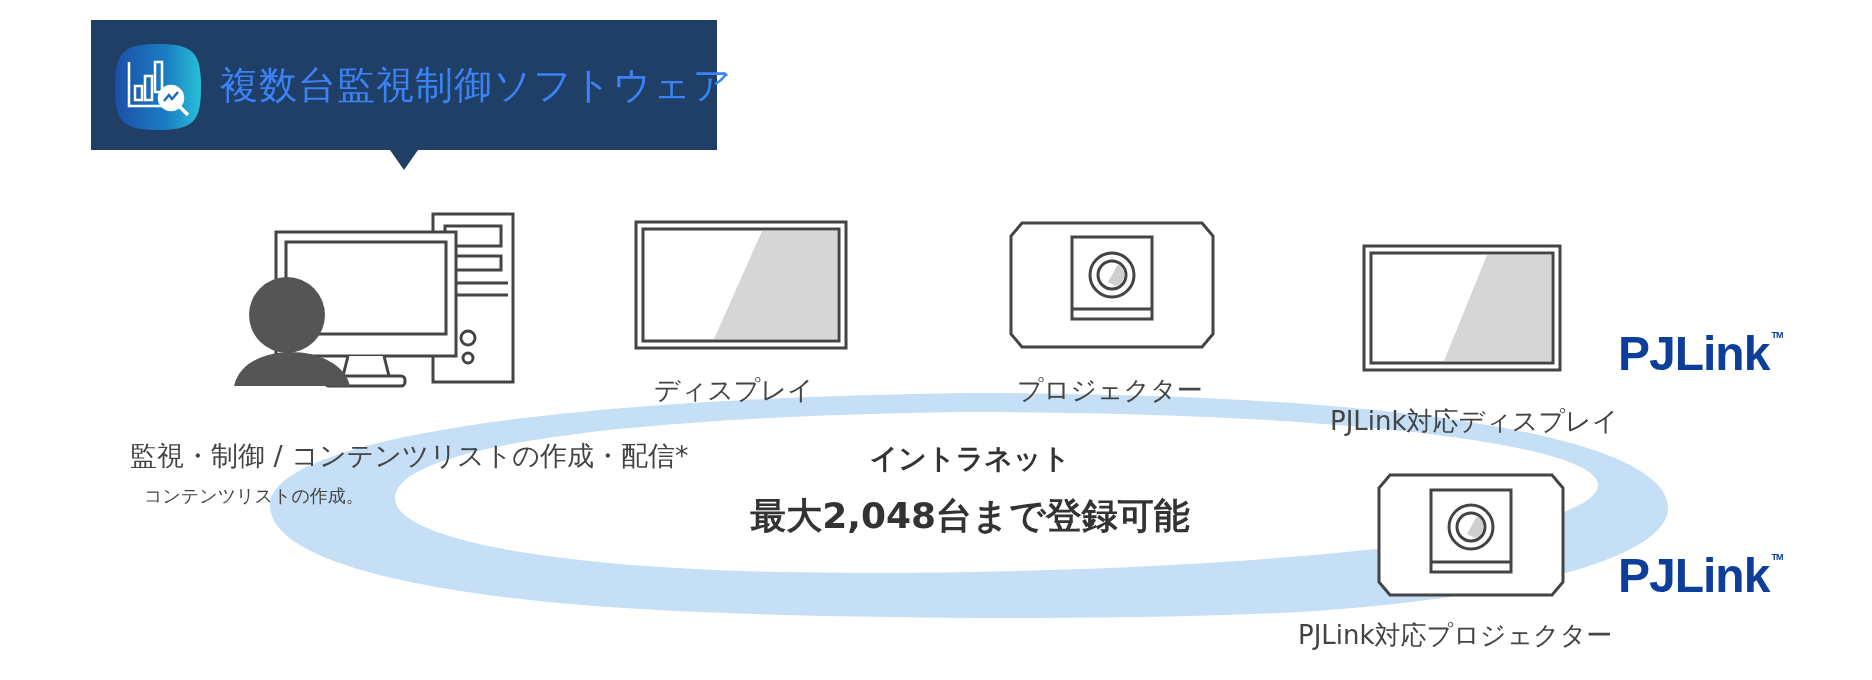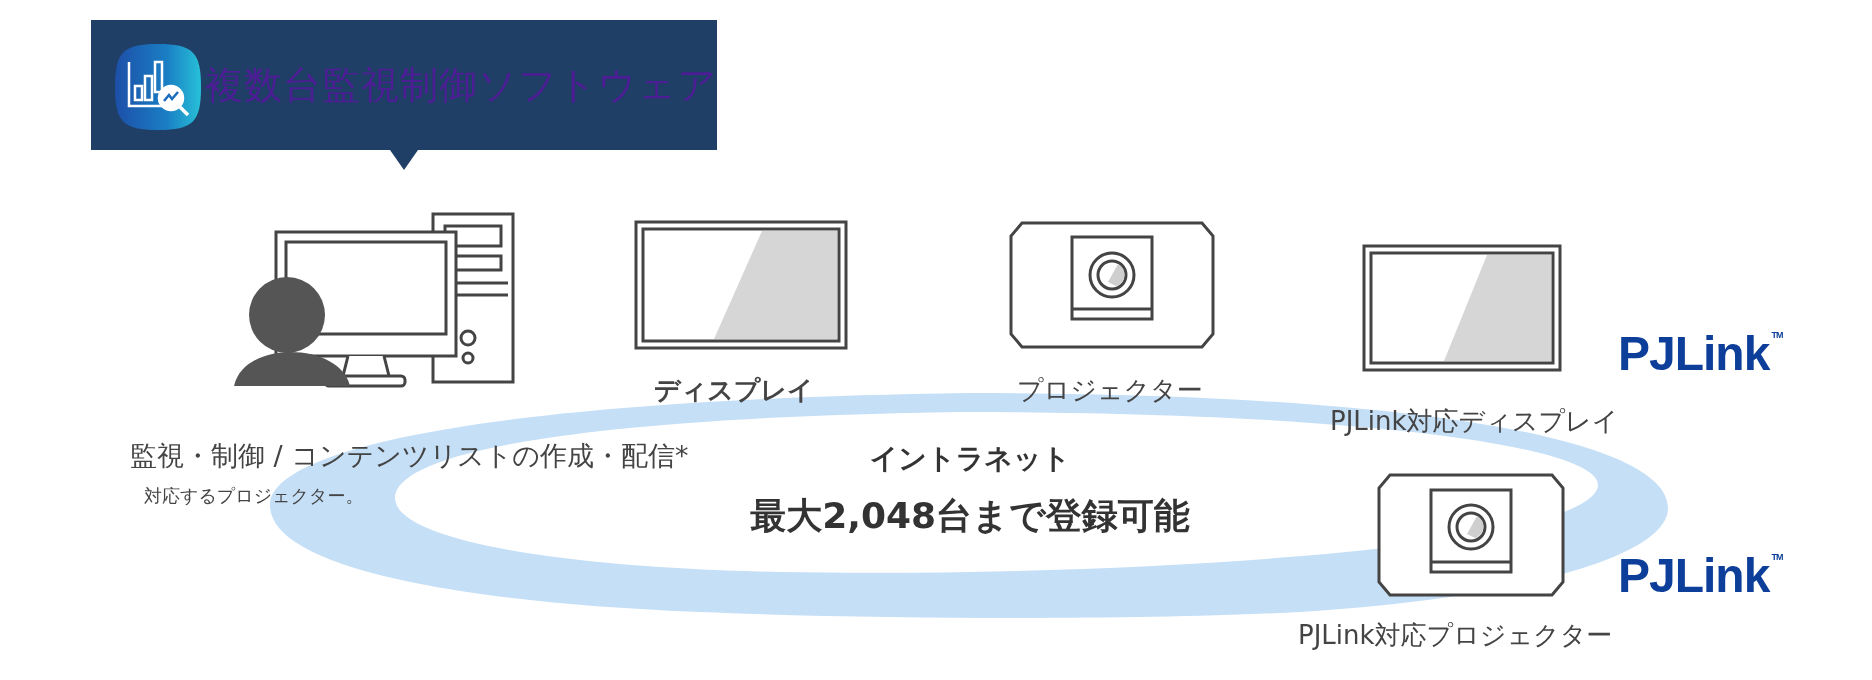--- a/index.html
+++ b/index.html
@@ -1,21 +1,21 @@
 <!DOCTYPE html>
 <html><head>
 <meta charset="utf-8">
 <style>
   html,body{margin:0;padding:0;background:#ffffff;}
   body{width:1872px;height:680px;position:relative;overflow:hidden;font-family:"DejaVu Sans","Liberation Sans",sans-serif;color:#333;}
   .abs{position:absolute;}
   .banner{left:91px;top:20px;width:626px;height:130px;background:#203f66;}
   .pointer{left:390px;top:150px;width:0;height:0;border-left:14px solid transparent;border-right:14px solid transparent;border-top:20px solid #203f66;}
   .app-icon{left:113px;top:42px;width:90px;height:90px;}
-  .banner-title{left:205px;top:60px;font-size:38px;color:#4c1d95;letter-spacing:1px;white-space:nowrap;}
+  .banner-title{left:220px;top:60px;font-size:38px;color:#3b82f6;letter-spacing:1px;white-space:nowrap;}
   .ring{left:0;top:0;}
   .label{font-size:26px;color:#444;white-space:nowrap;}
   .main-label{left:130px;top:438px;font-size:27px;color:#444;white-space:nowrap;}
   .note{left:128px;top:483px;font-size:18px;color:#444;line-height:25px;white-space:nowrap;}
   .intranet{left:760px;top:440px;width:420px;text-align:center;font-size:28px;font-weight:bold;color:#333;}
   .capacity{left:740px;top:492px;width:460px;text-align:center;font-size:36px;font-weight:bold;color:#333;}
   .pjlogo{font-family:"Liberation Sans",sans-serif;font-weight:bold;color:#0d3f9a;font-size:48px;letter-spacing:-1px;white-space:nowrap;margin-left:28px;}
   .tm{font-size:9px;vertical-align:top;position:relative;top:4px;margin-left:2px;}
 </style>
 </head>
@@ -62,29 +62,29 @@
     <rect x="56" y="32" width="160" height="92"></rect>
     <path d="M118 146 L112 170 H160 L154 146"></path>
     <rect x="95" y="166" width="80" height="10" rx="4"></rect>
   </g>
   <circle cx="57" cy="105" r="38" fill="#555"></circle>
   <path d="M4 176 C10 150 40 142 60 142 C90 142 115 155 120 176 Z" fill="#555"></path>
 </svg>
 
 <div class="abs main-label">監視・制御 / コンテンツリストの作成・配信*</div>
 <div class="abs note">
-  <div style="padding-left:16px;">対応するプロジェクター。</div>
+  <div style="padding-left:16px;">コンテンツリストの作成。</div>
 </div>
 
 <svg class="abs" style="left:634px;top:220px;" width="214" height="132" viewBox="0 0 214 132">
   <rect x="2" y="2" width="210" height="126" fill="#fff" stroke="#444" stroke-width="3"></rect>
   <rect x="9" y="9" width="196" height="112" fill="#fff" stroke="#444" stroke-width="3"></rect>
   <polygon points="128,11 203,11 203,119 80,119" fill="#d6d6d6"></polygon>
 </svg>
-<div class="abs label" style="left:654px;top:373px;font-weight:bold;">ディスプレイ</div>
+<div class="abs label" style="left:654px;top:373px;">ディスプレイ</div>
 
 <svg class="abs" style="left:1008px;top:220px;" width="208" height="130" viewBox="0 0 208 130">
   <path d="M14 3 H194 L205 16 V114 L194 127 H14 L3 114 V16 Z" fill="#fff" stroke="#444" stroke-width="3"></path>
   <rect x="64" y="17" width="80" height="82" fill="#fff" stroke="#444" stroke-width="3"></rect>
   <line x1="64" y1="89" x2="144" y2="89" stroke="#444" stroke-width="3"></line>
   <circle cx="104" cy="55" r="22" fill="#fff" stroke="#444" stroke-width="3"></circle>
   <circle cx="104" cy="55" r="14" fill="#fff" stroke="#444" stroke-width="3"></circle>
   <path d="M110 44 A12 12 0 0 1 108 66 L100 62 Z" fill="#cfcfcf"></path>
 </svg>
 <div class="abs label" style="left:1017px;top:373px;">プロジェクター</div>

